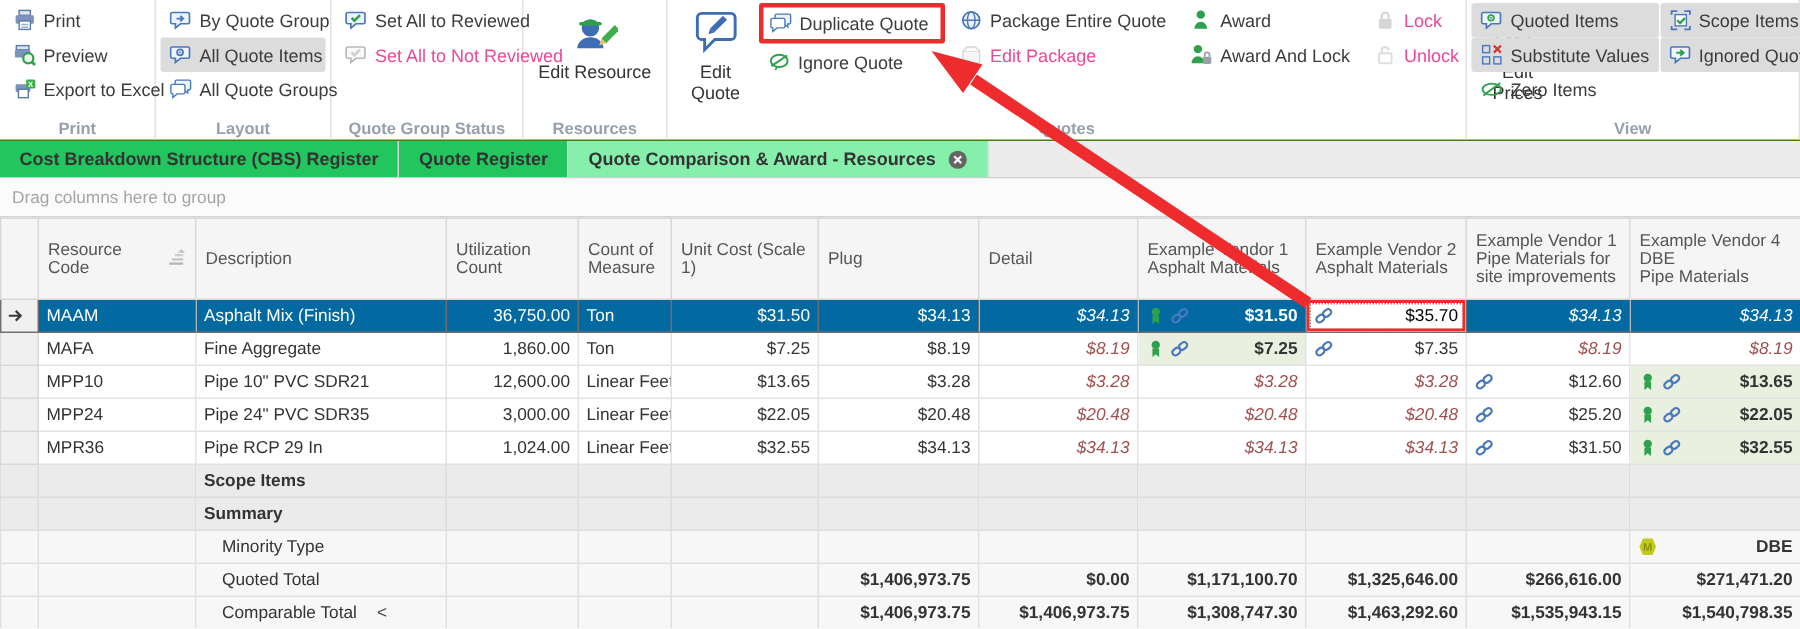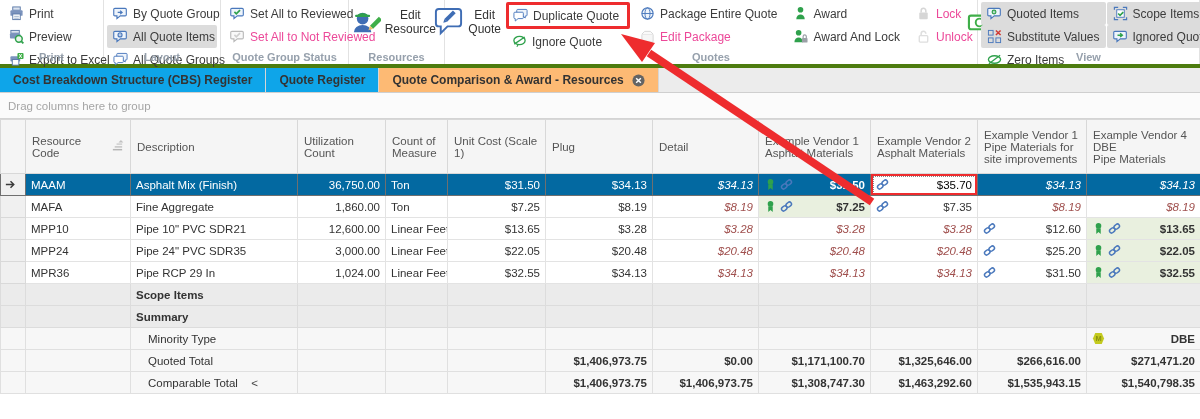--- a/index.html
+++ b/index.html
@@ -1,41 +1,41 @@
 <!DOCTYPE html>
 <html><head>
 <meta charset="utf-8">
 <style>
   *{margin:0;padding:0;box-sizing:border-box}
   body{font-family:"Liberation Sans",sans-serif;background:#fff}
   #app{position:relative;width:1200px;height:419px;overflow:hidden;background:#fff;color:#333;font-size:12px}
 
   
-  .ribbon{display:flex;height:68px;background:#fff;border-bottom:4px solid #4d7c0f}
+  .ribbon{display:flex;height:94px;background:#fff;border-bottom:1px solid #4d7c0f}
   .rgroup{position:relative;border-right:1px solid #e2e2e2;padding:2px 3px 17px 3px}
   .glabel{position:absolute;bottom:1px;left:0;right:0;text-align:center;color:#96a0ac;font-weight:bold;font-size:11px}
   .stack{display:flex;flex-direction:column}
   .btn{display:flex;align-items:center;gap:5px;padding:3px 6px;border-radius:2px;white-space:nowrap;color:#3c3c3c;height:23px}
   .btn.active{background:#dcdcdc}
   .btn.disabled{color:#ec4899}
   .btn.disabled svg, .bigbtn.disabled svg{filter:grayscale(1) opacity(.5)}
-  .bigbtn{display:flex;flex-direction:row;align-items:center;justify-content:flex-end;gap:4px;padding:4px 5px 0 5px;text-align:center;min-width:58px}
+  .bigbtn{display:flex;flex-direction:column;align-items:center;justify-content:flex-end;gap:4px;padding:4px 5px 0 5px;text-align:center;min-width:58px}
   .ic svg{width:15px;height:15px;display:block}
   .bigbtn .ic svg{width:31px;height:31px}
   .vsep{width:1px;background:#e5e5e5;margin:3px 2px;align-self:stretch}
   .g-print{width:104px}.g-layout{width:117px}.g-status{width:128px}.g-res{width:96px}
   .g-quotes{width:533px}.g-view{width:222px}
   .hrow{display:flex;align-items:flex-start}
   .viewgrid{display:grid;grid-template-rows:repeat(3,23px);grid-auto-flow:column;column-gap:1px}
   .red-boxed{border:3px solid #ee2c2e;padding:0 8px 0 4px;height:27px;margin-bottom:1px}
 
   
   .tabs{display:flex;height:25px;background:#ececec;border-bottom:1px solid #cfcfcf}
-  .tab{display:flex;align-items:center;padding:0 13px;font-weight:bold;font-size:12px;color:#333;background:#0ea5e9;border-right:1px solid #d6d6d6;white-space:nowrap}
-  .tab.active{background:#fdba74}
+  .tab{display:flex;align-items:center;padding:0 13px;font-weight:bold;font-size:12px;color:#333;background:#22c55e;border-right:1px solid #d6d6d6;white-space:nowrap}
+  .tab.active{background:#86efac}
   .tab .ic{margin-left:8px}
   .tab .ic svg{width:13px;height:13px}
   .tabfill{flex:1}
 
   
   .dragbar{height:26px;background:#fbfbfb;border-bottom:1px solid #d4d4d4;display:flex;align-items:center;padding-left:8px;color:#a5a5a5;font-size:11.5px}
 
   
   table{border-collapse:collapse;table-layout:fixed;width:1200px;font-size:11.5px}
   th{background:#f5f5f5;border:1px solid #d8d8d8;font-weight:normal;color:#555;text-align:left;padding:2px 6px;vertical-align:middle;height:54px}

